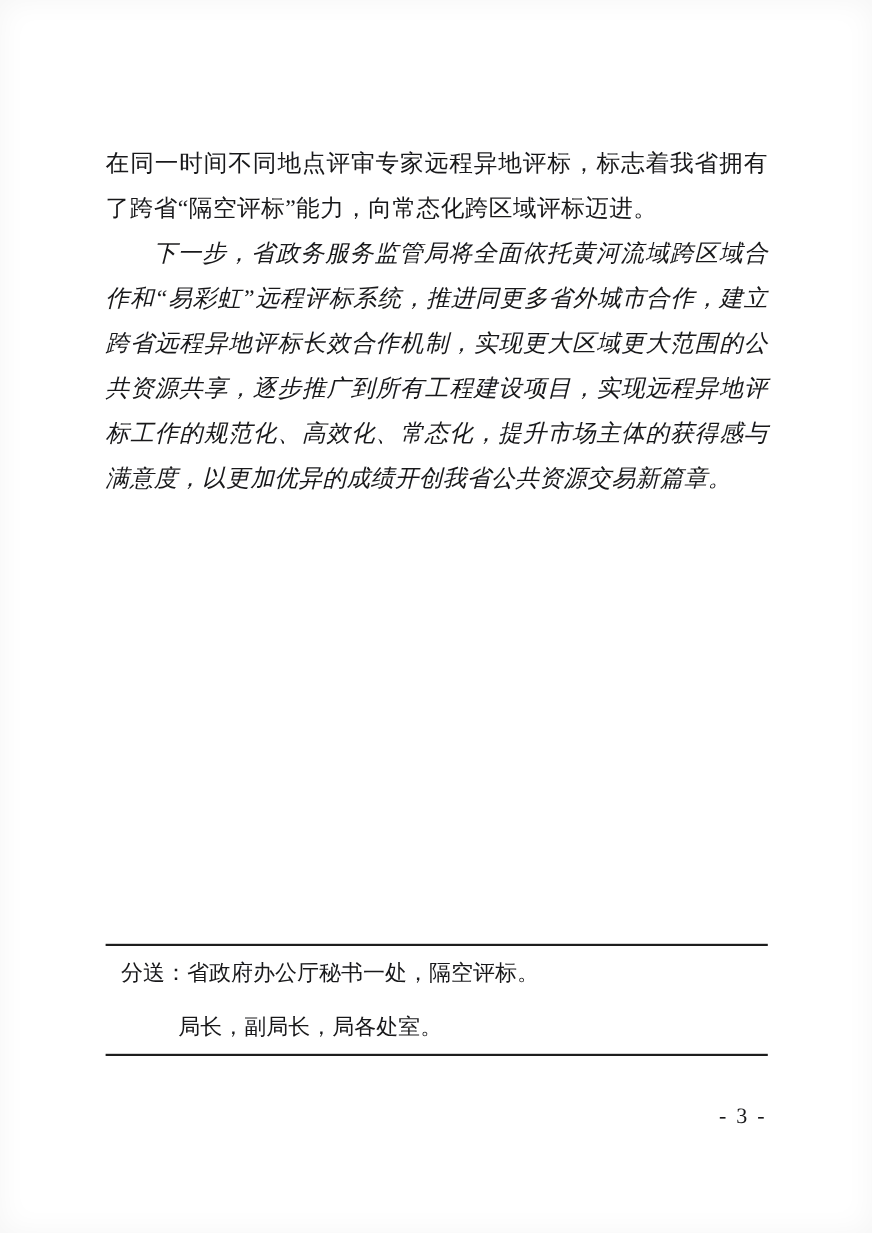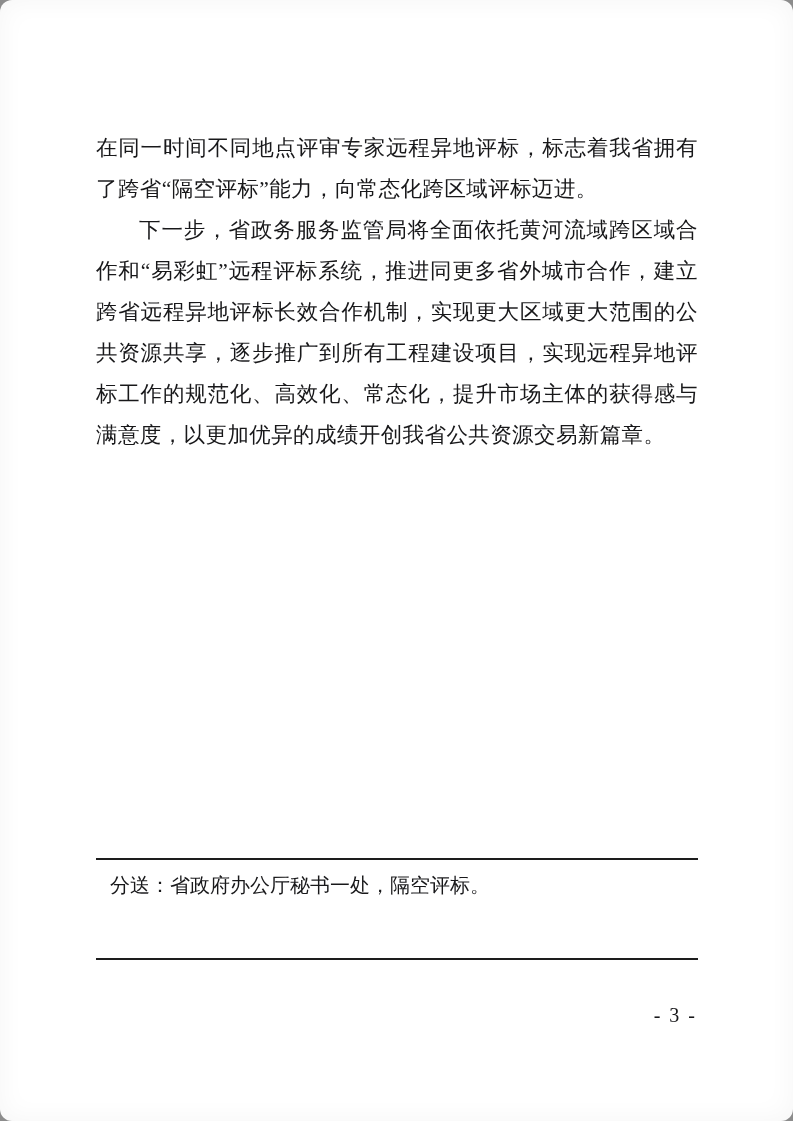--- a/index.html
+++ b/index.html
@@ -8,21 +8,20 @@
     background: #8c8c8c;
   }
   .page {
     position: relative;
     width: 793px;
     height: 1121px;
     background: #ffffff;
     overflow: hidden;
     font-family: "Liberation Serif", "DejaVu Serif", serif;
     color: #1b1b1b;
-    border-radius: 12px;
   }
   
   .page::before {
     content: "";
     position: absolute;
     left: 0; top: 0; right: 0; bottom: 0;
     box-shadow: inset 0 0 28px rgba(0,0,0,0.045);
     pointer-events: none;
   }
 
@@ -37,20 +36,21 @@
     text-justify: inter-ideograph;
     letter-spacing: 0.4px;
     color: #18181a;
   }
   .para {
     margin: 0;
     text-indent: 0;
   }
   .para.indent {
     text-indent: 2em;
+    font-style: italic;
   }
 
   .rule {
     position: absolute;
     left: 96px;
     width: 602px;
     height: 0;
     border-top: 2px solid #1d1d1d;
   }
   .rule.top { top: 858px; }
@@ -82,18 +82,19 @@
 <div class="page">
 
   <div class="body-text">
     <p class="para">在同一时间不同地点评审专家远程异地评标，标志着我省拥有了跨省“隔空评标”能力，向常态化跨区域评标迈进。</p>
     <p class="para indent">下一步，省政务服务监管局将全面依托黄河流域跨区域合作和“易彩虹”远程评标系统，推进同更多省外城市合作，建立跨省远程异地评标长效合作机制，实现更大区域更大范围的公共资源共享，逐步推广到所有工程建设项目，实现远程异地评标工作的规范化、高效化、常态化，提升市场主体的获得感与满意度，以更加优异的成绩开创我省公共资源交易新篇章。</p>
   </div>
 
   <div class="rule top"></div>
 
   <div class="dist-block dist-line-1">分送：省政府办公厅秘书一处，隔空评标。</div>
+  <div class="dist-block dist-line-2">局长，副局长，局各处室。</div>
 
   <div class="rule bottom"></div>
 
   <div class="page-number">- 3 -</div>
 
 </div>
 
 </body></html>

